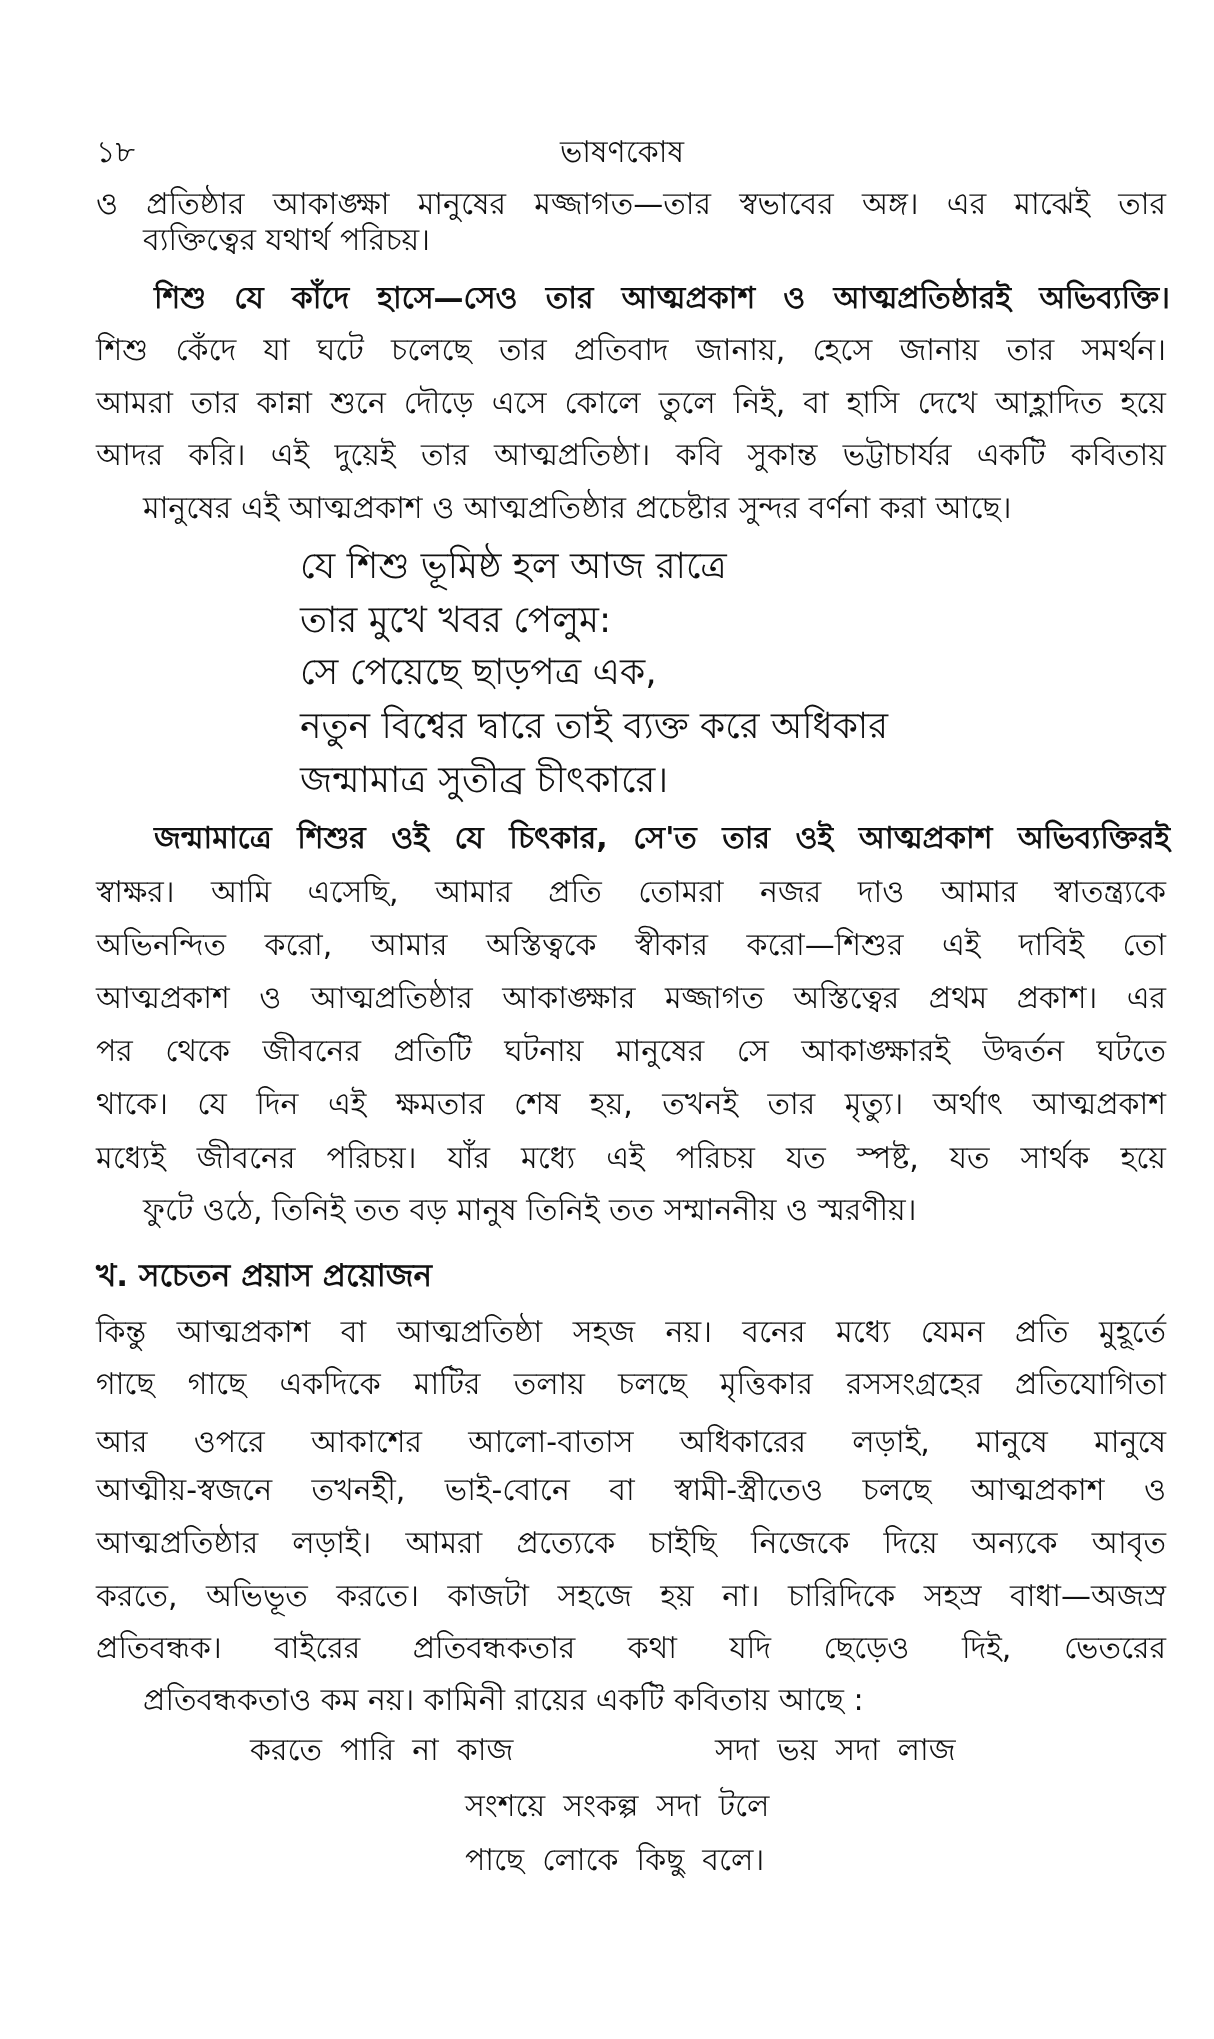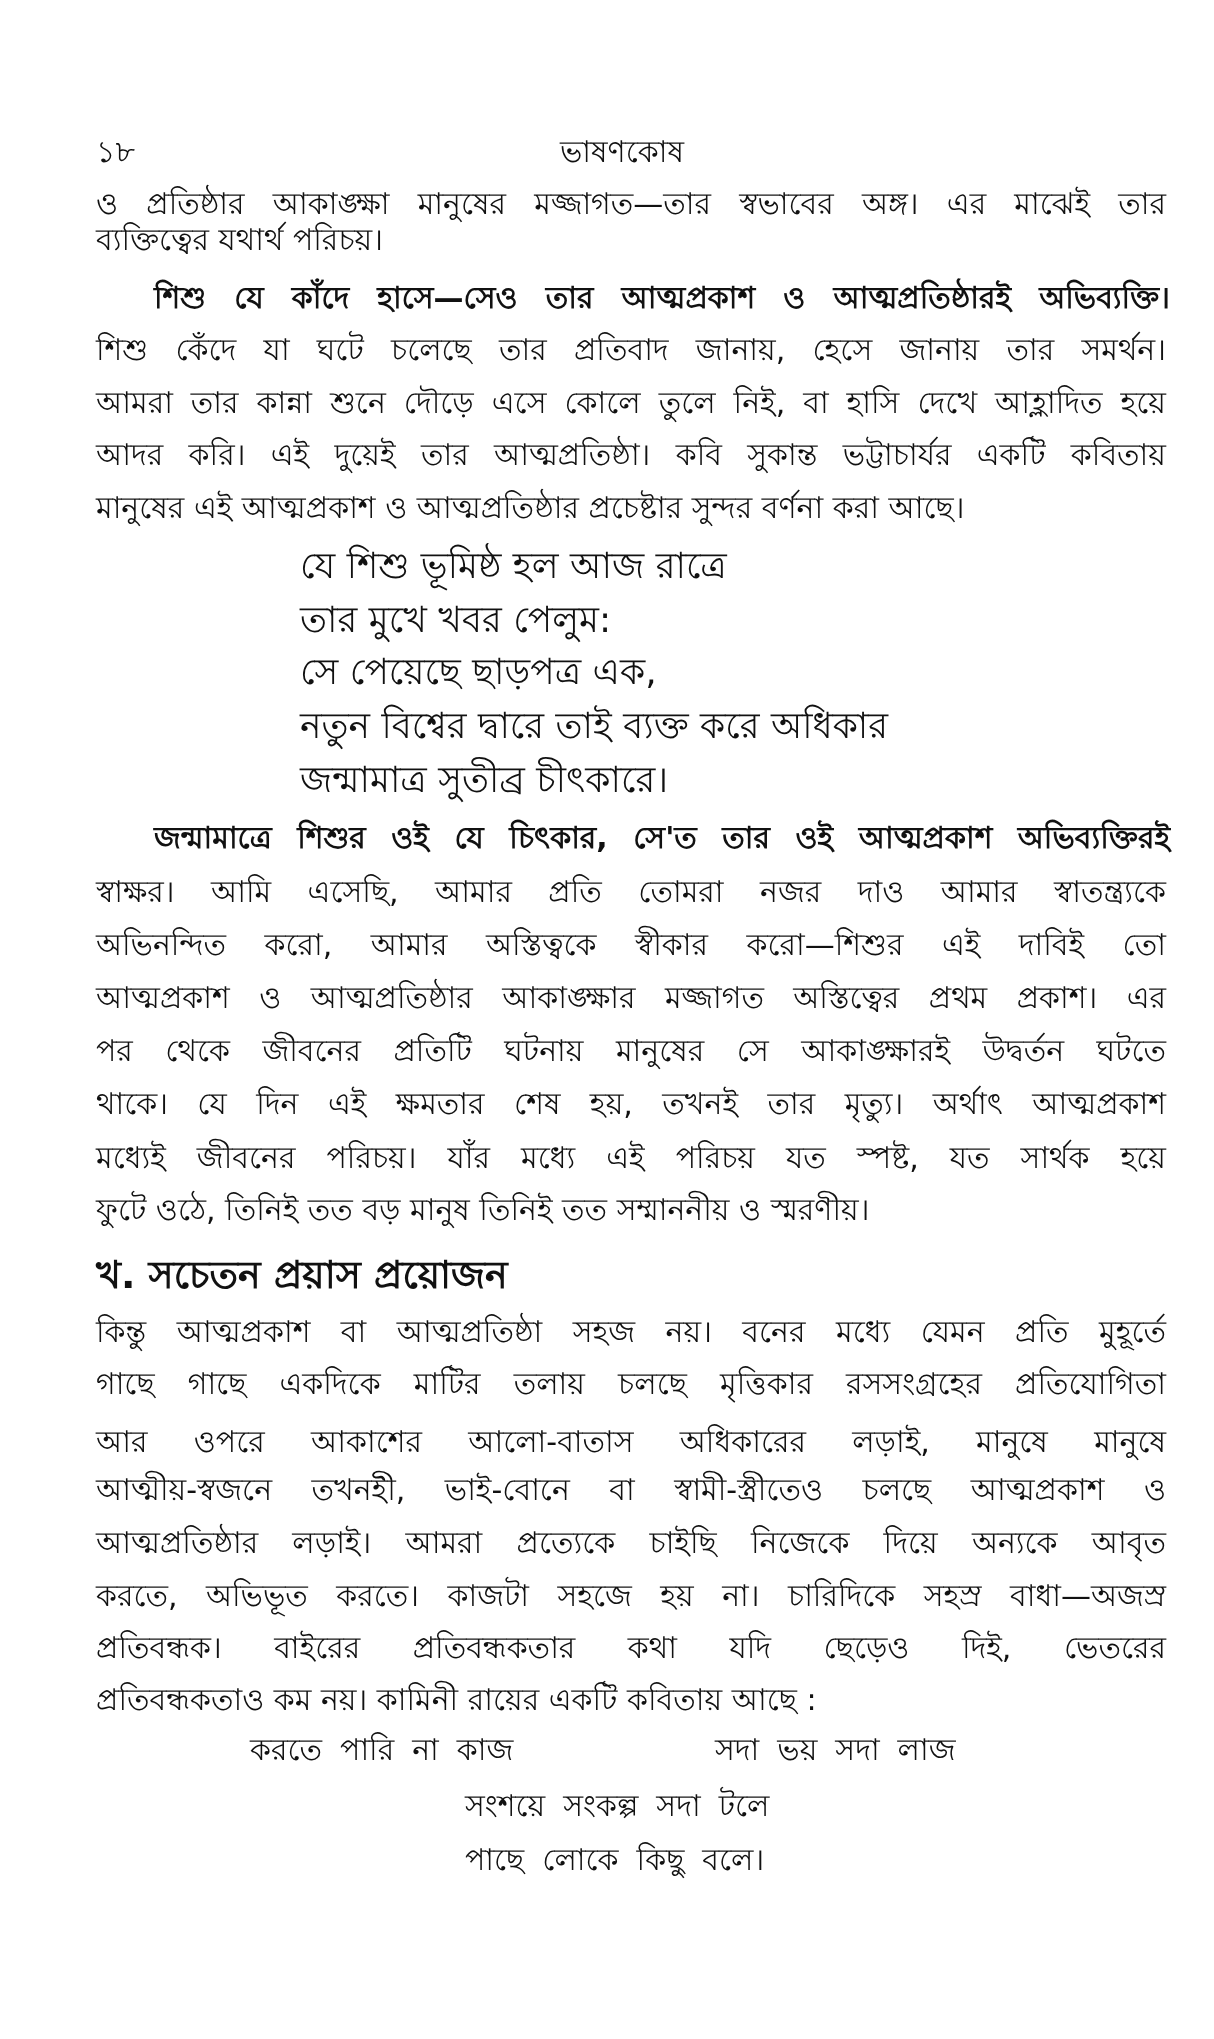--- a/index.html
+++ b/index.html
@@ -1,24 +1,24 @@
 <!DOCTYPE html>
 <html><head>
 <meta charset="utf-8">
 <style>
   html, body { margin:0; padding:0; background:#ffffff; }
   body { width:1214px; height:2039px; position:relative; overflow:hidden;
          font-family:"DejaVu Sans", sans-serif; color:#111; }
   .line { position:absolute; left:96px; width:1070px; font-size:30px; line-height:40px;
           white-space:nowrap; text-align:justify; text-align-last:justify; }
-  .last { text-align-last:left; }
+  .last { text-align-last:left;margin-left:47px; }
   .indent { left:154px; width:1016px;font-weight:bold; }
   .poem { position:absolute; left:300px; font-size:36px; line-height:40px; white-space:nowrap; }
   .center { position:absolute; font-size:30px; line-height:40px; white-space:nowrap;font-family:Liberation Mono, monospace; }
-  .heading { position:absolute; left:96px; font-size:38px; font-weight:bold; line-height:40px; }
+  .heading { position:absolute; left:96px; font-size:31px; font-weight:bold; line-height:40px; }
   .hdr { position:absolute; top:92px; font-size:30px; line-height:40px;margin-top:40px; }
 </style>
 </head>
 <body>
 
 <div>
   <span class="hdr" style="left:96px">১৮</span>
   <span class="hdr" style="left:560px">ভাষণকোষ</span>
 
   <div>

